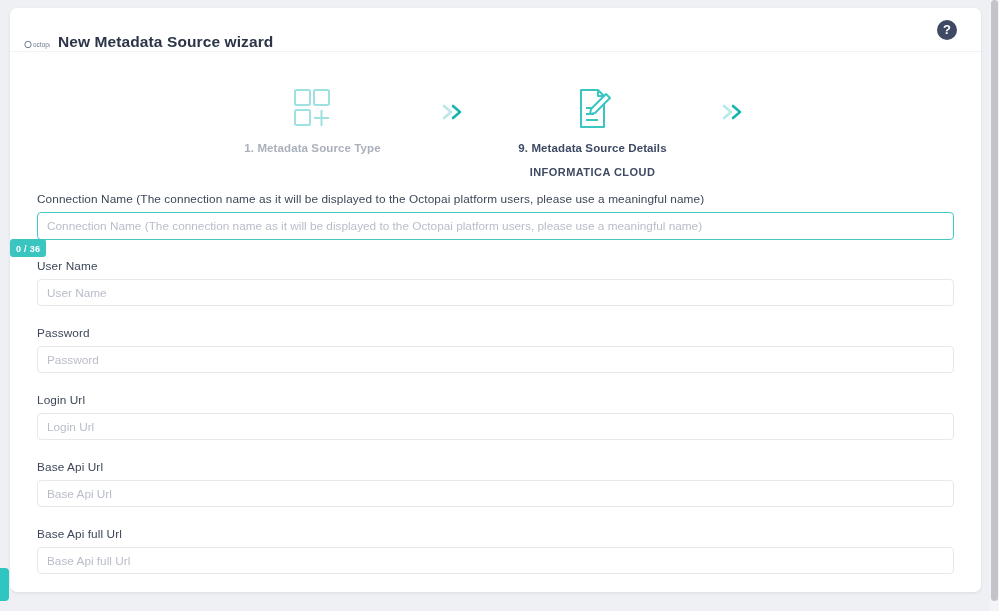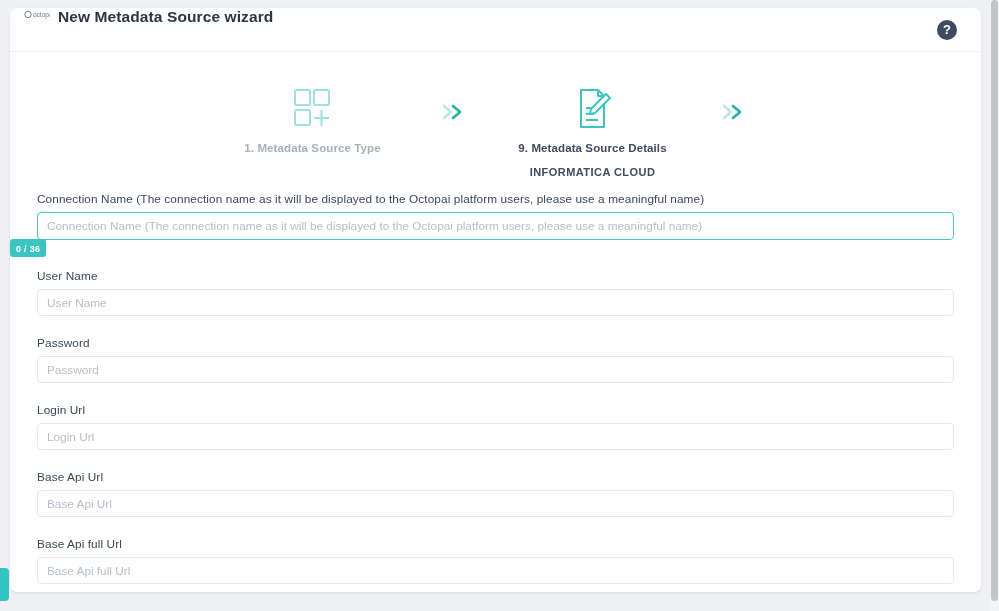--- a/index.html
+++ b/index.html
@@ -26,21 +26,21 @@
     box-shadow: 0 1px 3px rgba(40,50,80,0.10);
     overflow: hidden;
   }
 
   
   .header {
     position: relative;
     height: 44px;
     border-bottom: 1px solid #f1f2f5;
     display: flex;
-    align-items: flex-start;
+    align-items: flex-end;
     padding-left: 14px;
   }
   .logo {
     width: 26px; height: 13px;
     margin-right: 8px;
     display: flex; align-items: center; justify-content: center;
     flex: 0 0 auto;
     opacity: .82;
   }
   .header-title {
@@ -143,21 +143,21 @@
     bottom: -17px;
     background: #3bc5c0;
     color: #ffffff;
     font-size: 9px;
     font-weight: 700;
     padding: 5px 6px 3px 6px;
     border-radius: 3px;
     letter-spacing: .3px;
     white-space: nowrap;
   }
-  .field.has-counter { margin-bottom: 29px; }
+  .field.has-counter { margin-bottom: 19px; }
 
   
   .actions { display: flex; gap: 6px; margin-top: 19px; padding-left: 9px; }
   .btn {
     border: none;
     border-radius: 4px;
     background: #3b8ef3;
     color: #ffffff;
     font-size: 11.8px;
     font-family: "Liberation Sans", sans-serif;

